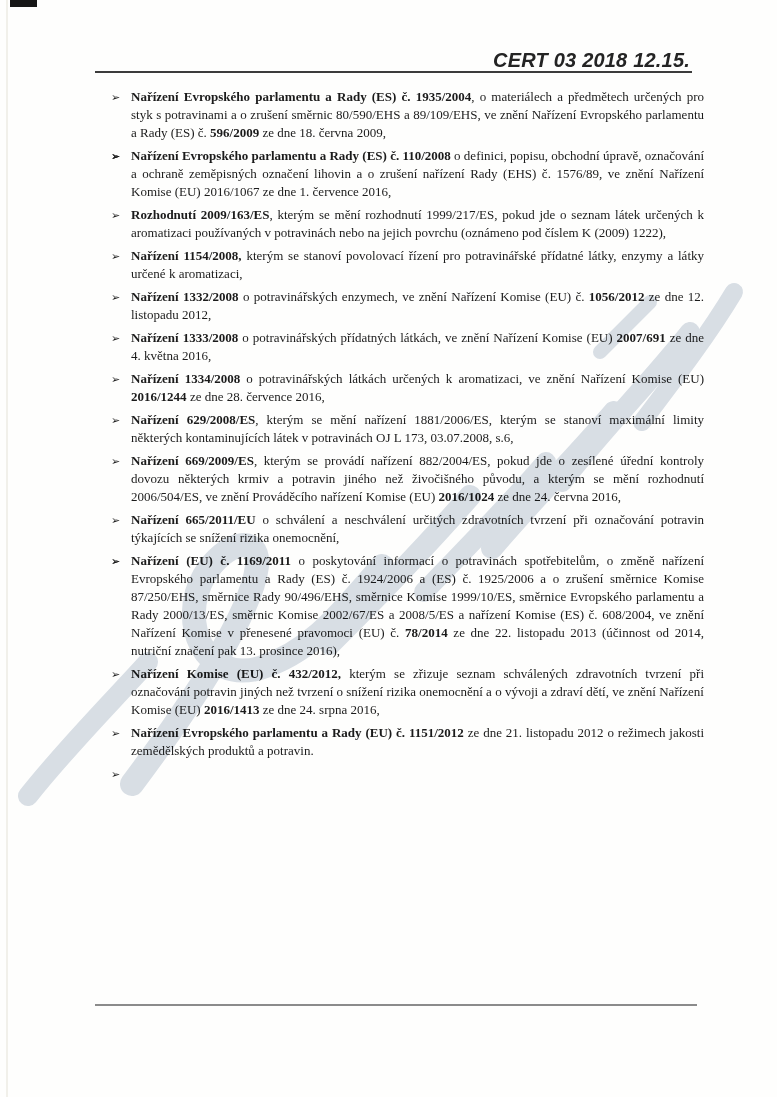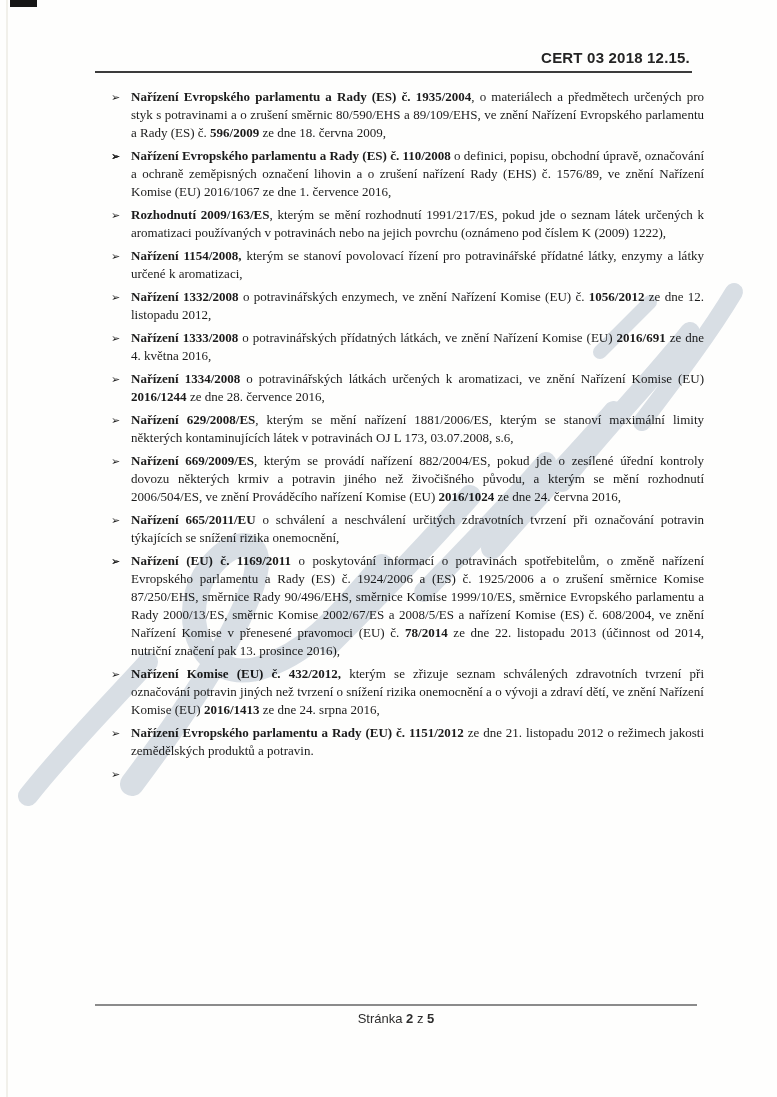--- a/index.html
+++ b/index.html
@@ -19,22 +19,22 @@
   }
   .edge-shade {
     position: absolute; left: 6px; top: 0;
     width: 2px; height: 100%; background: #f1f0ea;
   }
 
   
   .doc-code {
     position: absolute; top: 49px; right: 87px;
     font-family: "Liberation Sans", sans-serif;
-    font-weight: bold;
-    font-size: 15px; letter-spacing: .2px;
+    font-style: italic; font-weight: bold;
+    font-size: 20px; letter-spacing: .2px;
     color: #242424; z-index: 3; margin-left: 44px;
   }
   .header-rule {
     position: absolute; top: 71px; left: 95px;
     width: 597px; height: 2px; background: #3c3c3c; z-index: 3;
   }
 
   
   .reg-list {
     position: absolute; top: 88px; left: 112px; width: 592px;
@@ -81,24 +81,24 @@
 
   <div class="doc-code">CERT 03 2018 12.15.</div>
 
   <div class="header-rule"></div>
 
   <ul class="reg-list">
       <li class="reg-item"><span class="bullet">➢</span><span class="reg-text"><b>Nařízení Evropského parlamentu a Rady (ES) č. 1935/2004</b><span>, o materiálech a předmětech určených pro styk s potravinami a o zrušení směrnic 80/590/EHS a 89/109/EHS, ve znění Nařízení Evropského parlamentu a Rady (ES) č. </span><b>596/2009</b><span> ze dne 18. června 2009,</span></span></li>
       <li class="reg-item"><span class="bullet">➢</span></li>
       <li class="reg-item"><span class="bullet">➢</span></li>
       <li class="reg-item"><span class="bullet">➢</span><span class="reg-text"><b>Nařízení Evropského parlamentu a Rady (ES) č. 110/2008</b><span> o definici, popisu, obchodní úpravě, označování a ochraně zeměpisných označení lihovin a o zrušení nařízení Rady (EHS) č. 1576/89, ve znění Nařízení Komise (EU) 2016/1067 ze dne 1. července 2016,</span></span></li>
-      <li class="reg-item"><span class="bullet">➢</span><span class="reg-text"><b>Rozhodnutí 2009/163/ES</b><span>, kterým se mění rozhodnutí 1991/217/ES, pokud jde o seznam látek určených k aromatizaci používaných v potravinách nebo na jejich povrchu (oznámeno pod číslem K (2009) 1222),</span></span></li>
+      <li class="reg-item"><span class="bullet">➢</span><span class="reg-text"><b>Rozhodnutí 2009/163/ES</b><span>, kterým se mění rozhodnutí 1999/217/ES, pokud jde o seznam látek určených k aromatizaci používaných v potravinách nebo na jejich povrchu (oznámeno pod číslem K (2009) 1222),</span></span></li>
       <li class="reg-item"><span class="bullet">➢</span><span class="reg-text"><b>Nařízení 1154/2008,</b><span> kterým se stanoví povolovací řízení pro potravinářské přídatné látky, enzymy a látky určené k aromatizaci,</span></span></li>
       <li class="reg-item"><span class="bullet">➢</span><span class="reg-text"><b>Nařízení 1332/2008</b><span> o potravinářských enzymech, ve znění Nařízení Komise (EU) č. </span><b>1056/2012</b><span> ze dne 12. listopadu 2012,</span></span></li>
-      <li class="reg-item"><span class="bullet">➢</span><span class="reg-text"><b>Nařízení 1333/2008</b><span> o potravinářských přídatných látkách, ve znění Nařízení Komise (EU) </span><b>2016/691</b><span> ze dne 4. května 2016,</span></span></li>
+      <li class="reg-item"><span class="bullet">➢</span><span class="reg-text"><b>Nařízení 1333/2008</b><span> o potravinářských přídatných látkách, ve znění Nařízení Komise (EU) </span><b>2007/691</b><span> ze dne 4. května 2016,</span></span></li>
       <li class="reg-item"><span class="bullet">➢</span><span class="reg-text"><b>Nařízení 1334/2008</b><span> o potravinářských látkách určených k aromatizaci, ve znění Nařízení Komise (EU) </span><b>2016/1244</b><span> ze dne 28. července 2016,</span></span></li>
       <li class="reg-item"><span class="bullet">➢</span><span class="reg-text"><b>Nařízení 629/2008/ES</b><span>, kterým se mění nařízení 1881/2006/ES, kterým se stanoví maximální limity některých kontaminujících látek v potravinách OJ L 173, 03.07.2008, s.6,</span></span></li>
       <li class="reg-item"><span class="bullet">➢</span><span class="reg-text"><b>Nařízení 669/2009/ES</b><span>, kterým se provádí nařízení 882/2004/ES, pokud jde o zesílené úřední kontroly dovozu některých krmiv a potravin jiného než živočišného původu, a kterým se mění rozhodnutí 2006/504/ES, ve znění Prováděcího nařízení Komise (EU) </span><b>2016/1024</b><span> ze dne 24. června 2016,</span></span></li>
       <li class="reg-item"><span class="bullet">➢</span><span class="reg-text"><b>Nařízení 665/2011/EU</b><span> o schválení a neschválení určitých zdravotních tvrzení při označování potravin týkajících se snížení rizika onemocnění,</span></span></li>
       <li class="reg-item"><span class="bullet">➢</span></li>
       <li class="reg-item"><span class="bullet">➢</span><span class="reg-text"><b>Nařízení (EU) č. 1169/2011</b><span> o poskytování informací o potravinách spotřebitelům, o změně nařízení Evropského parlamentu a Rady (ES) č. 1924/2006 a (ES) č. 1925/2006 a o zrušení směrnice Komise 87/250/EHS, směrnice Rady 90/496/EHS, směrnice Komise 1999/10/ES, směrnice Evropského parlamentu a Rady 2000/13/ES, směrnic Komise 2002/67/ES a 2008/5/ES a nařízení Komise (ES) č. 608/2004, ve znění Nařízení Komise v přenesené pravomoci (EU) č. </span><b>78/2014</b><span> ze dne 22. listopadu 2013 (účinnost od 2014, nutriční značení pak 13. prosince 2016),</span></span></li>
       <li class="reg-item"><span class="bullet">➢</span><span class="reg-text"><b>Nařízení Komise (EU) č. 432/2012,</b><span> kterým se zřizuje seznam schválených zdravotních tvrzení při označování potravin jiných než tvrzení o snížení rizika onemocnění a o vývoji a zdraví dětí, ve znění Nařízení Komise (EU) </span><b>2016/1413</b><span> ze dne 24. srpna 2016,</span></span></li>
       <li class="reg-item"><span class="bullet">➢</span><span class="reg-text"><b>Nařízení Evropského parlamentu a Rady (EU) č. 1151/2012</b><span> ze dne 21. listopadu 2012 o režimech jakosti zemědělských produktů a potravin.</span></span></li>
       <li class="reg-item"><span class="bullet">➢</span></li>
     </ul>
@@ -109,20 +109,14 @@
     <path d="M 330 644 C 390 584, 430 542, 470 496" stroke-width="22" stroke="#b3bfce"></path>
     <path d="M 424 592 C 472 542, 512 502, 546 462" stroke-width="20" stroke="#b3bfce"></path>
     <path d="M 492 548 C 540 492, 580 452, 614 412" stroke-width="22" stroke="#b3bfce"></path>
     <path d="M 562 482 C 610 422, 652 380, 690 332" stroke-width="20" stroke="#b3bfce"></path>
     <path d="M 642 422 C 680 372, 710 332, 734 292" stroke-width="18" stroke="#b3bfce"></path>
     <path d="M 600 352 C 618 334, 634 318, 650 302" stroke-width="14" stroke="#b3bfce"></path>
   </svg>
 
   <div class="footer-rule"></div>
 
-  <div class="footer-text">
-    <span>Stránka</span>
-    <b>2</b>
-    <span>z</span>
-    <b>5</b>
-  </div>
 
 </div>
 
 </body></html>

